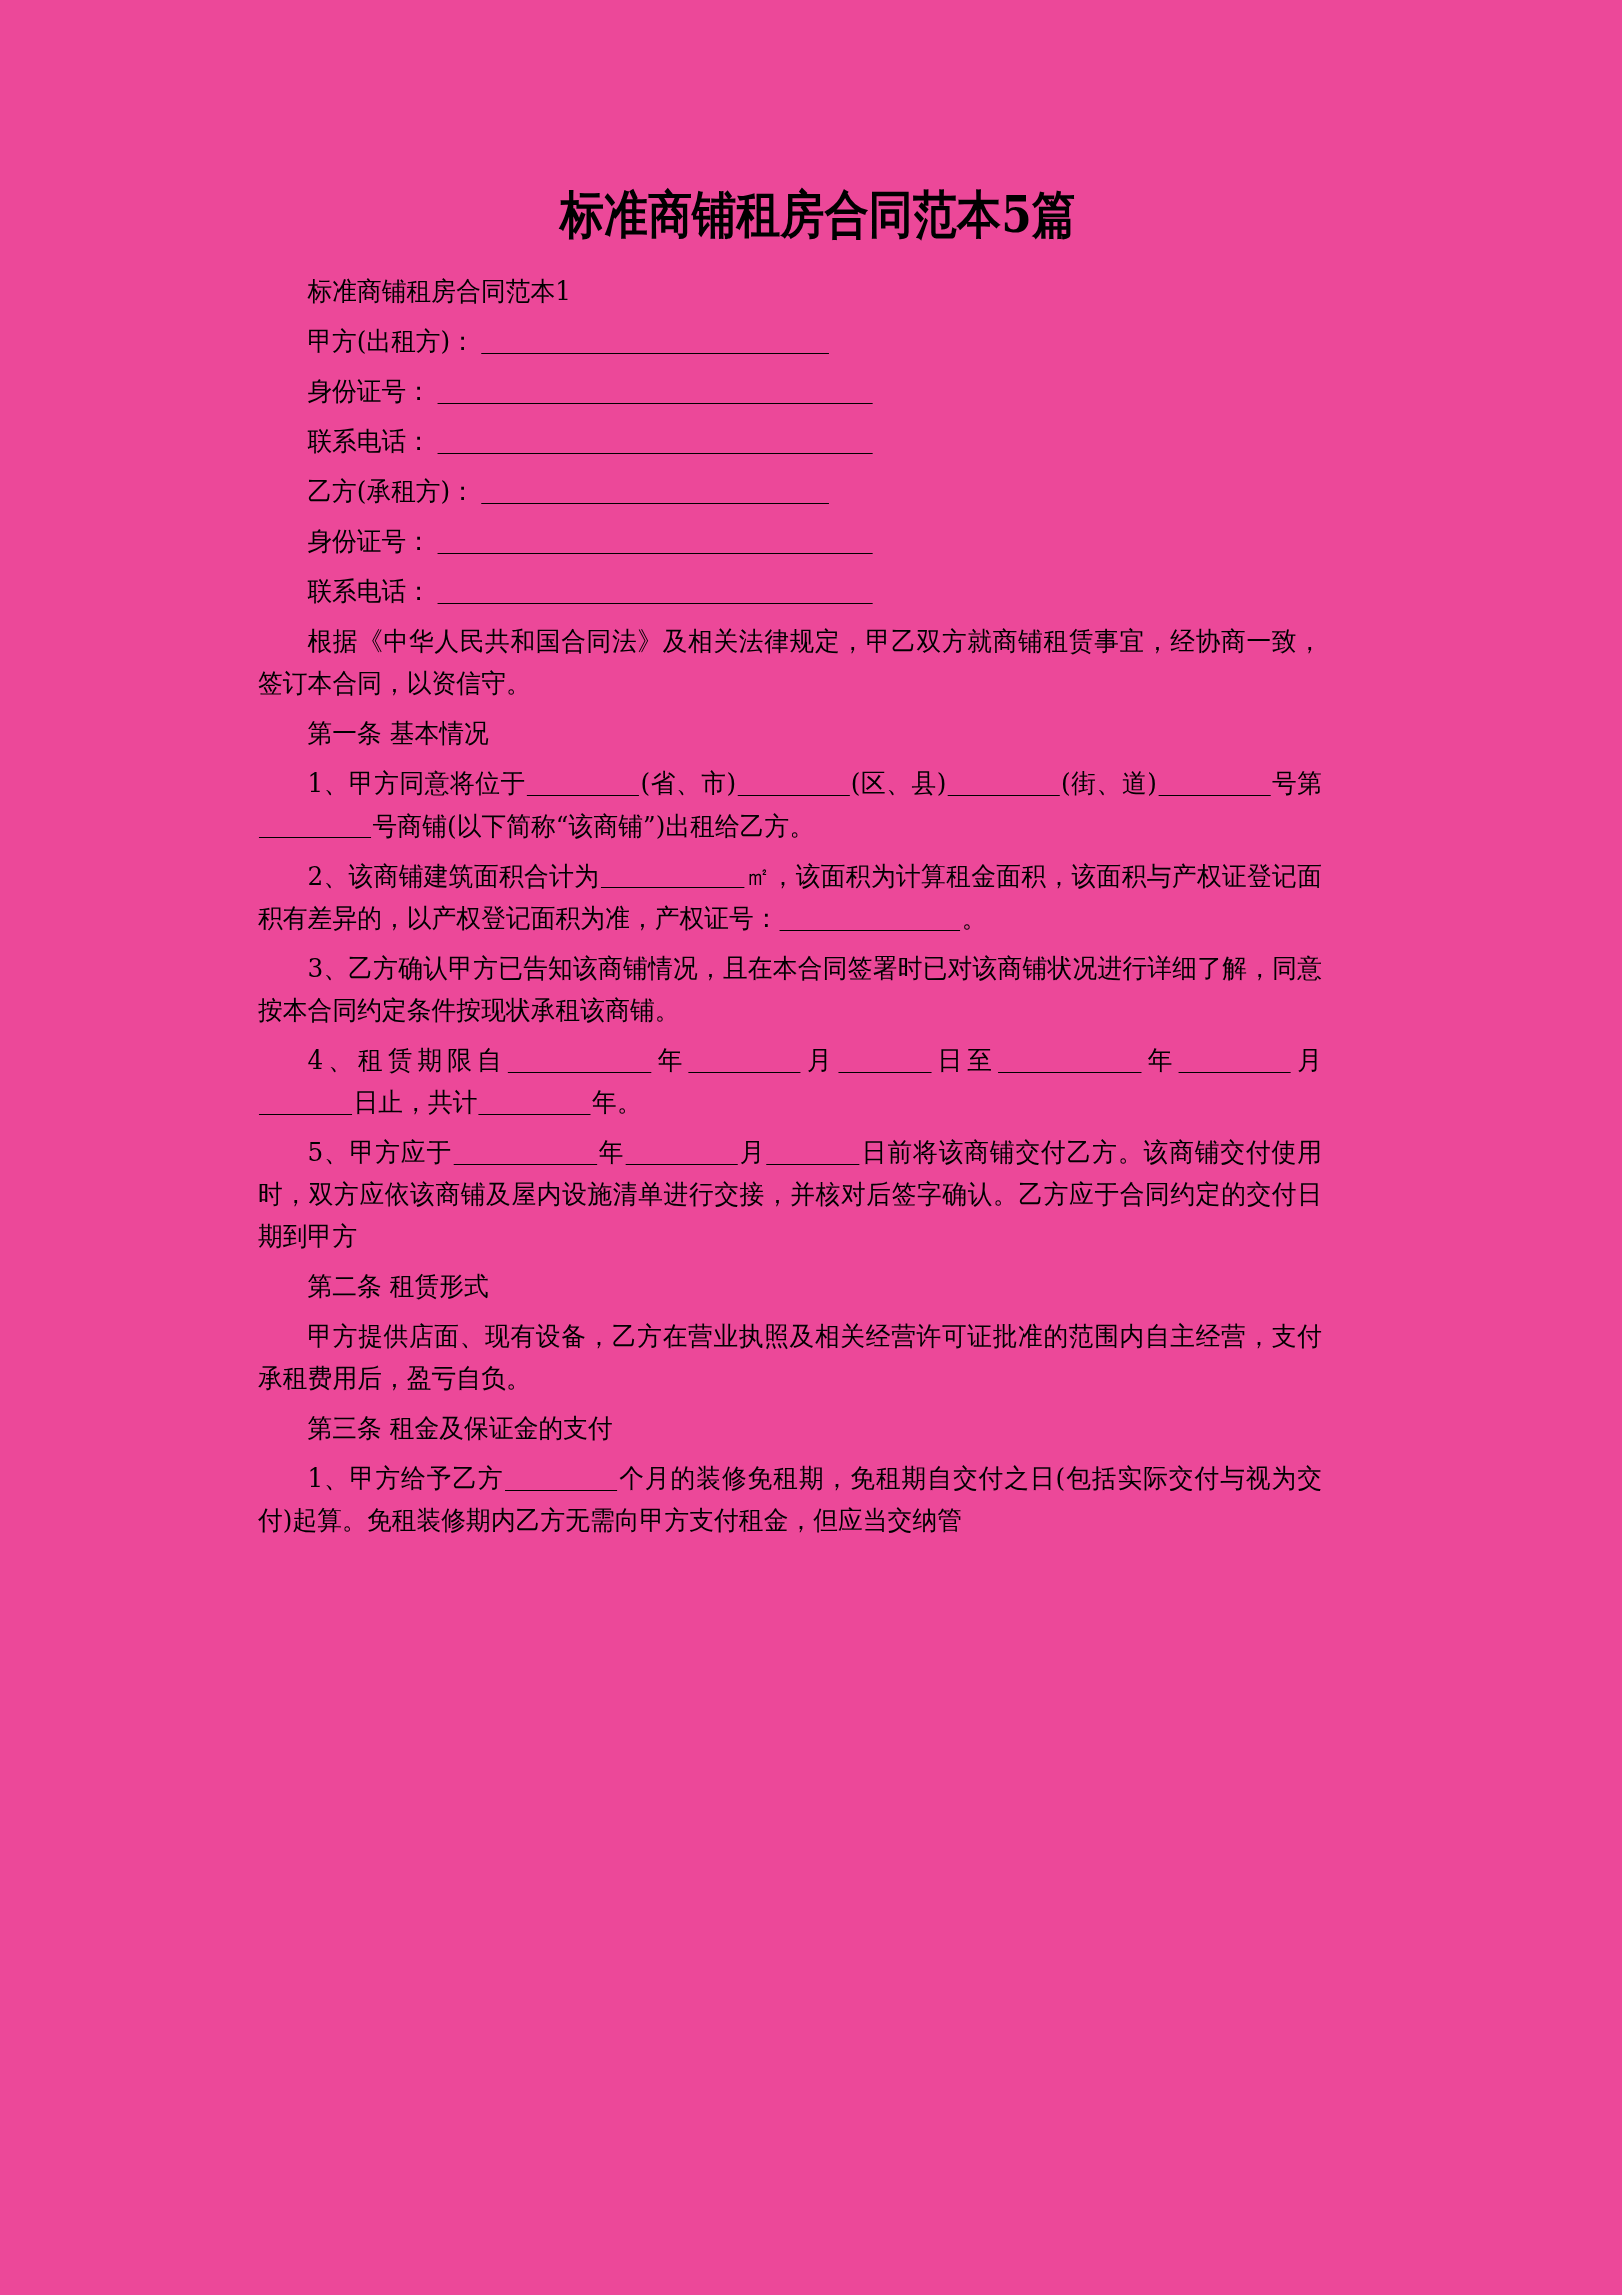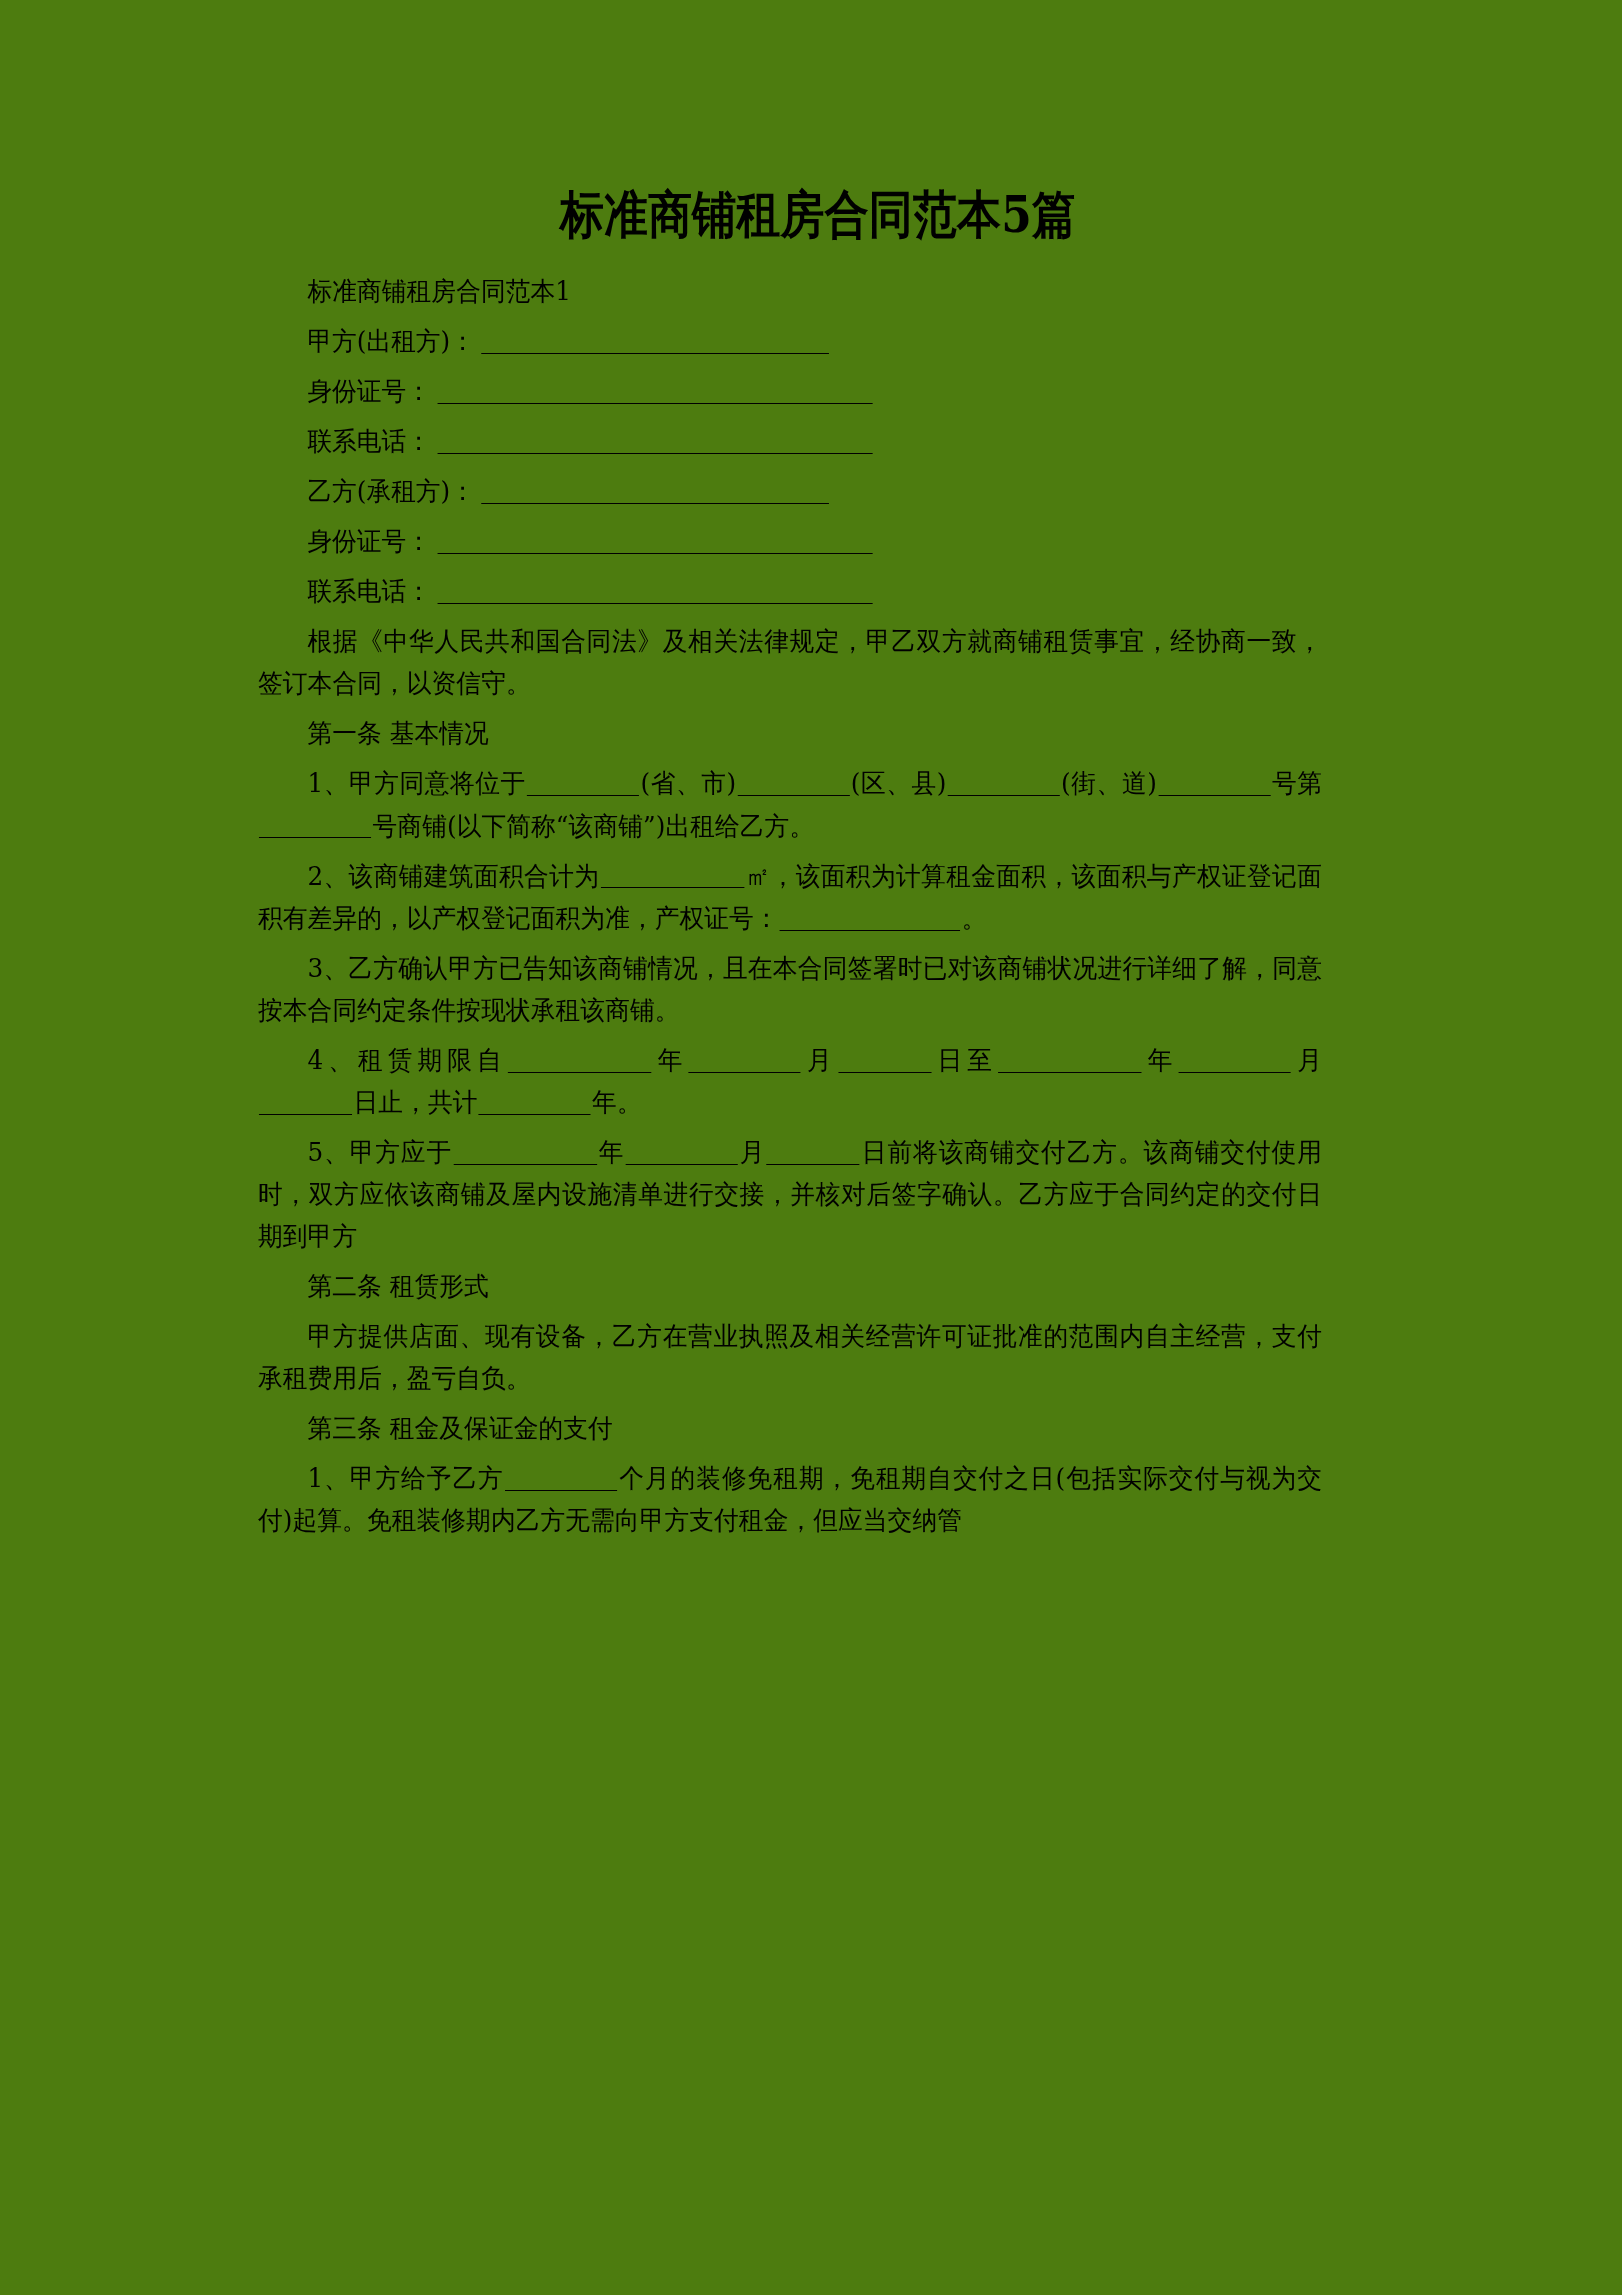--- a/index.html
+++ b/index.html
@@ -7,21 +7,21 @@
     padding: 0;
     background: #ffffff;
   }
   body {
     font-family: "DejaVu Sans", sans-serif;
   }
   .page {
     position: relative;
     width: 1623px;
     height: 2295px;
-    background: #4d7c0f;
+    background: #ec4899;
     overflow: hidden;
     box-sizing: border-box;
   }
   .doc-body {
     position: absolute;
     left: 258px;
     top: 183px;
     width: 1120px;
   }
   .doc-title {

